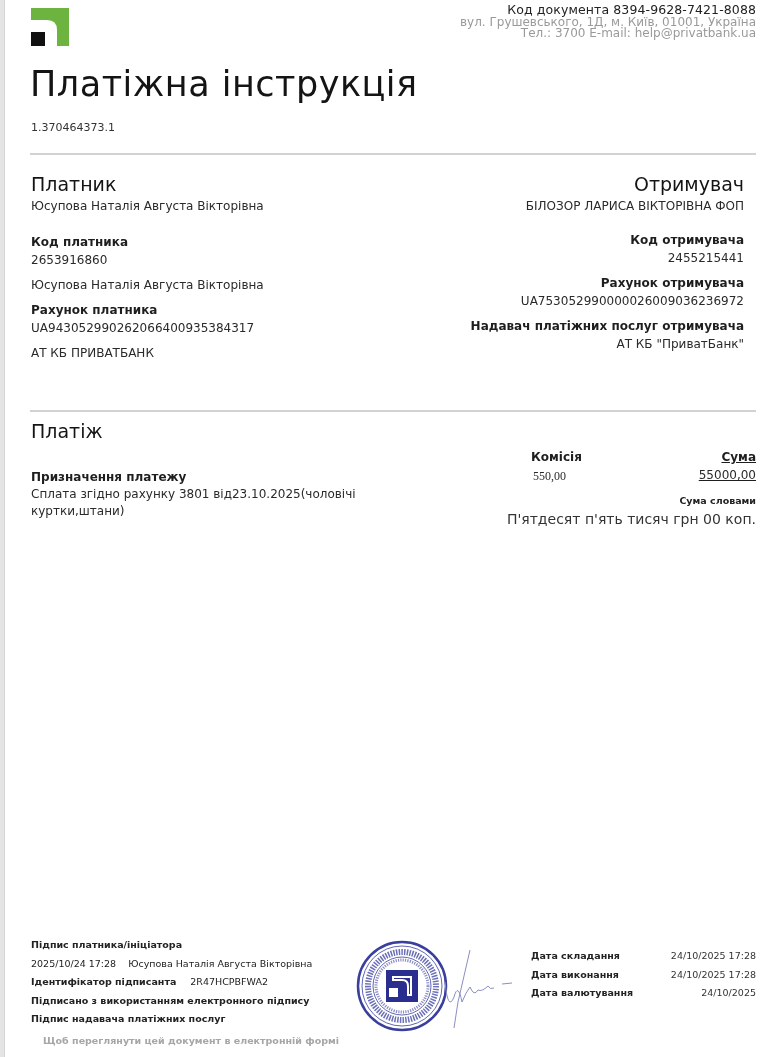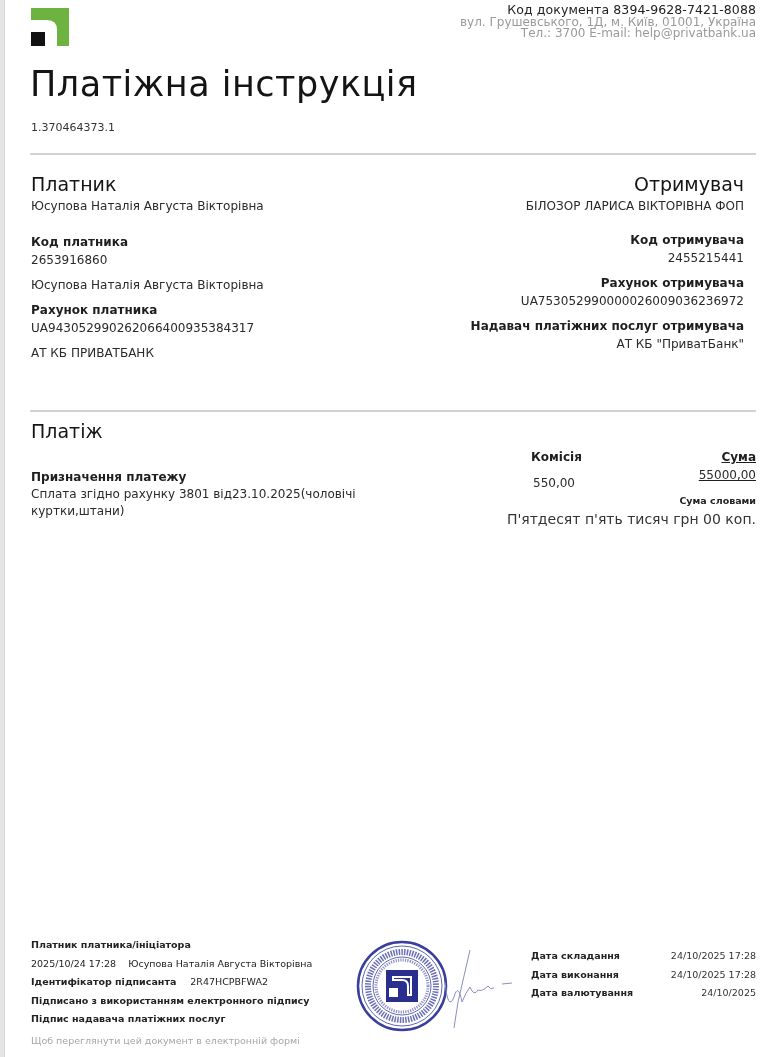--- a/index.html
+++ b/index.html
@@ -25,26 +25,26 @@
   .name-line { font-size: 12px; color: #2a2a2a; margin-top: 4px; line-height: 15px; }
 
   .payment-title { position: absolute; left: 31px; top: 420px; font-size: 19px; font-weight: 500; color: #141414; text-align: right; }
   .purpose-block { position: absolute; left: 31px; top: 450px; width: 340px; margin-top: 20px; }
   .purpose-value { font-size: 12px; color: #2a2a2a; line-height: 17px; margin-top: 1px; }
   .commission-block { position: absolute; left: 531px; top: 450px; }
   .amount-block { position: absolute; right: 24px; top: 450px; text-align: right; text-decoration: underline; }
   .amount-words-block { position: absolute; right: 24px; top: 495px; text-align: right; }
   .small-bold { font-size: 9.5px; font-weight: bold; color: #222; line-height: 12px; }
   .small-val { font-size: 14px; color: #333; line-height: 12px; margin-top: 6px; }
-  .cv { margin-top: 11px; padding-left: 2px; }
+  .cv { margin-top: 4px; padding-left: 2px; font-family: Liberation Serif, serif; }
 
   .footer-left { position: absolute; left: 31px; top: 939px; width: 320px; }
   .fl-row { font-size: 9.5px; line-height: 12px; height: 18.6px; color: #222; white-space: nowrap; }
   .fl-bold { font-weight: bold; }
-  .fl-gray { color: #a6a6a6; font-weight: normal; }
+  .fl-gray { color: #a6a6a6; font-weight: bold; text-align: center; }
   .gap { display: inline-block; width: 12px; }
 
   .stamp { position: absolute; left: 356px; top: 940px; width: 92px; height: 92px; }
   .signature { position: absolute; left: 440px; top: 942px; width: 80px; height: 90px; }
 
   .footer-right { position: absolute; left: 531px; top: 939px; width: 225px; margin-top: 11px; }
   .fr-row { display: flex; justify-content: space-between; font-size: 9.5px; line-height: 12px; height: 18.6px; }
   .fr-label { font-weight: bold; color: #222; }
   .fr-value { color: #333; }
 </style>
@@ -121,21 +121,21 @@
 <div class="amount-block">
   <div class="field-label">Сума</div>
   <div class="field-value">55000,00</div>
 </div>
 <div class="amount-words-block">
   <div class="small-bold">Сума словами</div>
   <div class="small-val">П'ятдесят п'ять тисяч грн 00 коп.</div>
 </div>
 
 <div class="footer-left">
-  <div class="fl-row fl-bold">Платник платника/ініціатора</div>
+  <div class="fl-row fl-bold">Підпис платника/ініціатора</div>
   <div class="fl-row">
     <span>2025/10/24 17:28</span><span class="gap"></span><span>Юсупова Наталія Августа Вікторівна</span>
   </div>
   <div class="fl-row">
     <span class="fl-bold">Ідентифікатор підписанта</span><span class="gap" style="width:14px"></span><span>2R47HCPBFWA2</span>
   </div>
   <div class="fl-row fl-bold">Підписано з використанням електронного підпису</div>
   <div class="fl-row fl-bold">Підпис надавача платіжних послуг</div>
   <div class="fl-row fl-gray" style="margin-top:3px;">Щоб переглянути цей документ в електронній формі</div>
 </div>

